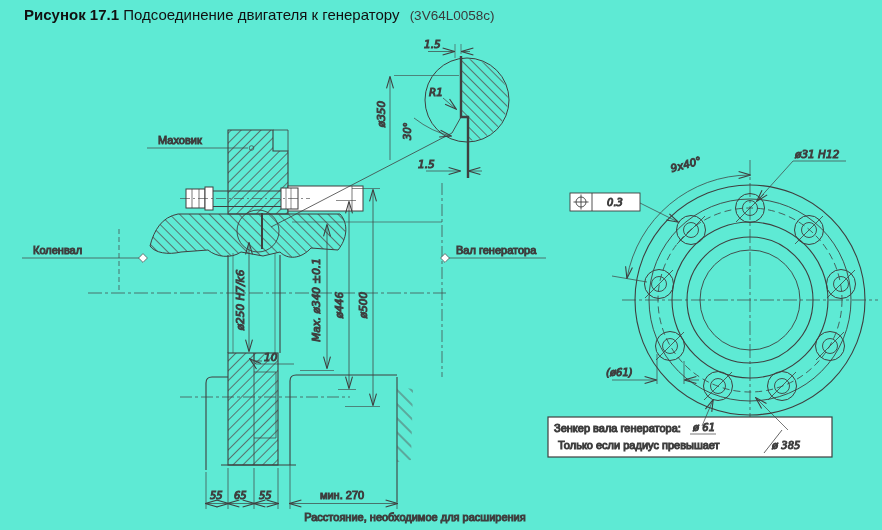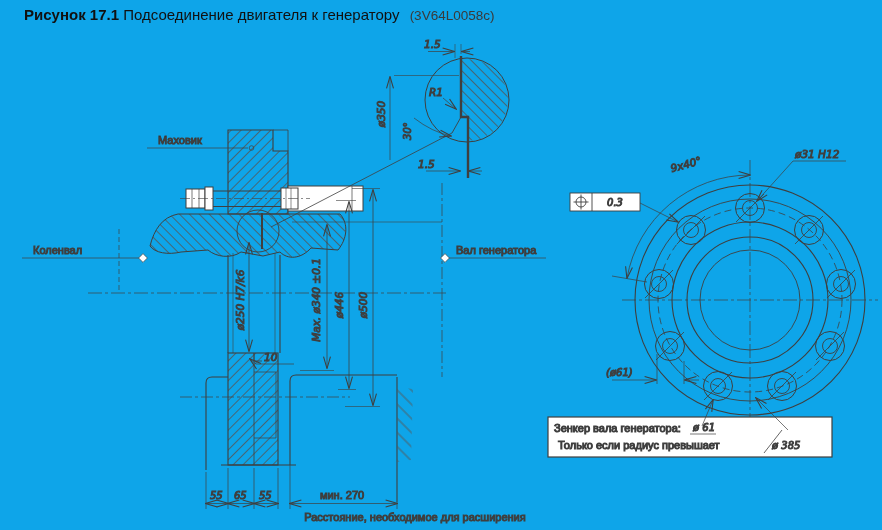--- a/index.html
+++ b/index.html
@@ -1,16 +1,16 @@
 <!DOCTYPE html>
 <html><head>
 <meta charset="utf-8">
 <style>
   html,body{margin:0;padding:0;background:#ffffff;}
-  .page{position:relative;width:882px;height:530px;background:#0ea5e9;overflow:hidden;
+  .page{position:relative;width:882px;height:530px;background:#5eead4;overflow:hidden;
         font-family:"Liberation Sans",sans-serif;}
   .title{position:absolute;left:24px;top:6px;font-size:15px;color:#111;white-space:nowrap;}
   .title .fig{font-weight:700;}
   .title .code{font-size:13.5px;color:#3a3a3a;margin-left:6px;}
   svg{position:absolute;left:0;top:0;}
   text{fill:#222;}
   .lbl{font-size:11px;font-family:"Liberation Sans",sans-serif;}
   .dim{font-size:10.5px;font-style:italic;font-family:"DejaVu Sans",sans-serif;fill:#333;}
   .dims{font-size:10px;font-style:italic;font-family:"DejaVu Sans",sans-serif;fill:#333;}
   .cap{font-size:11px;font-family:"Liberation Sans",sans-serif;}

